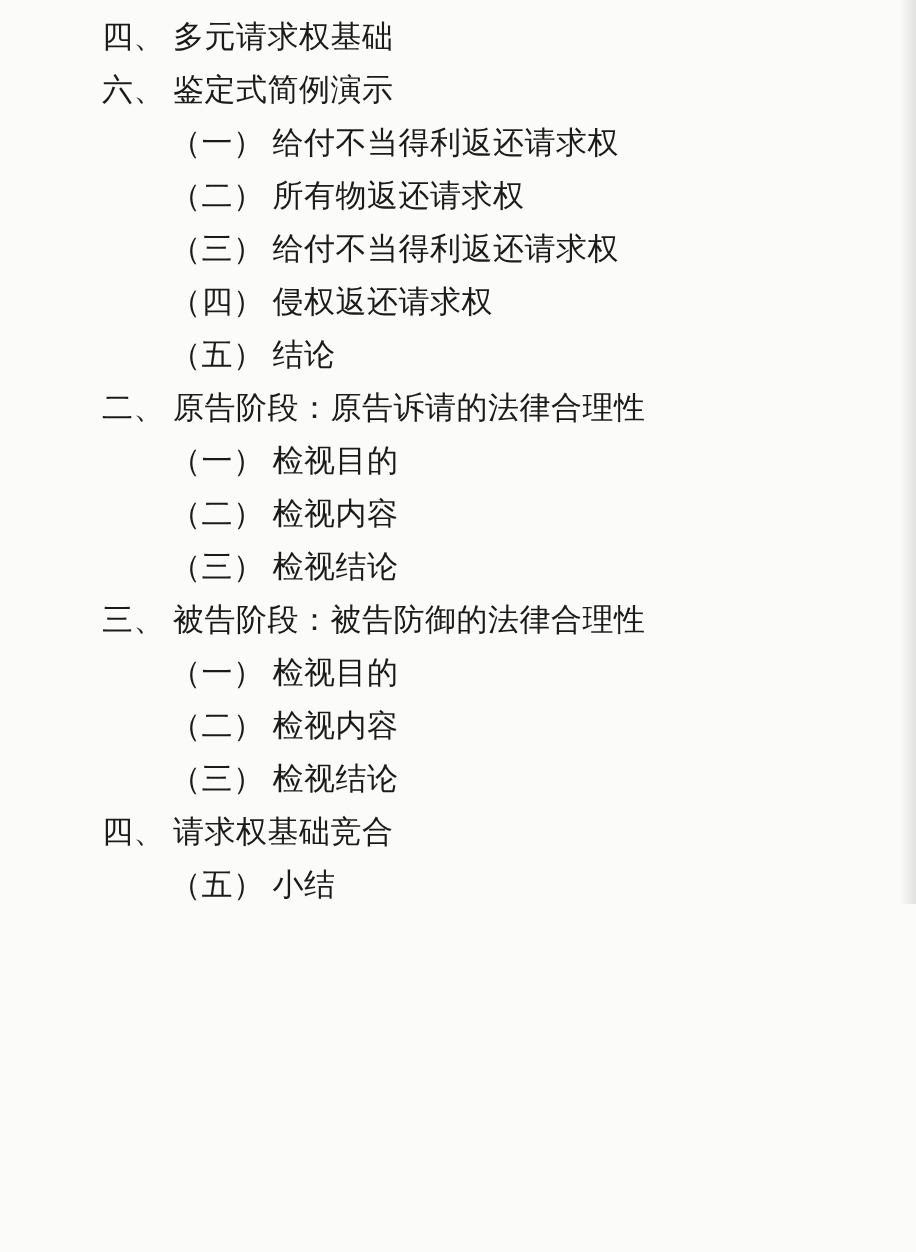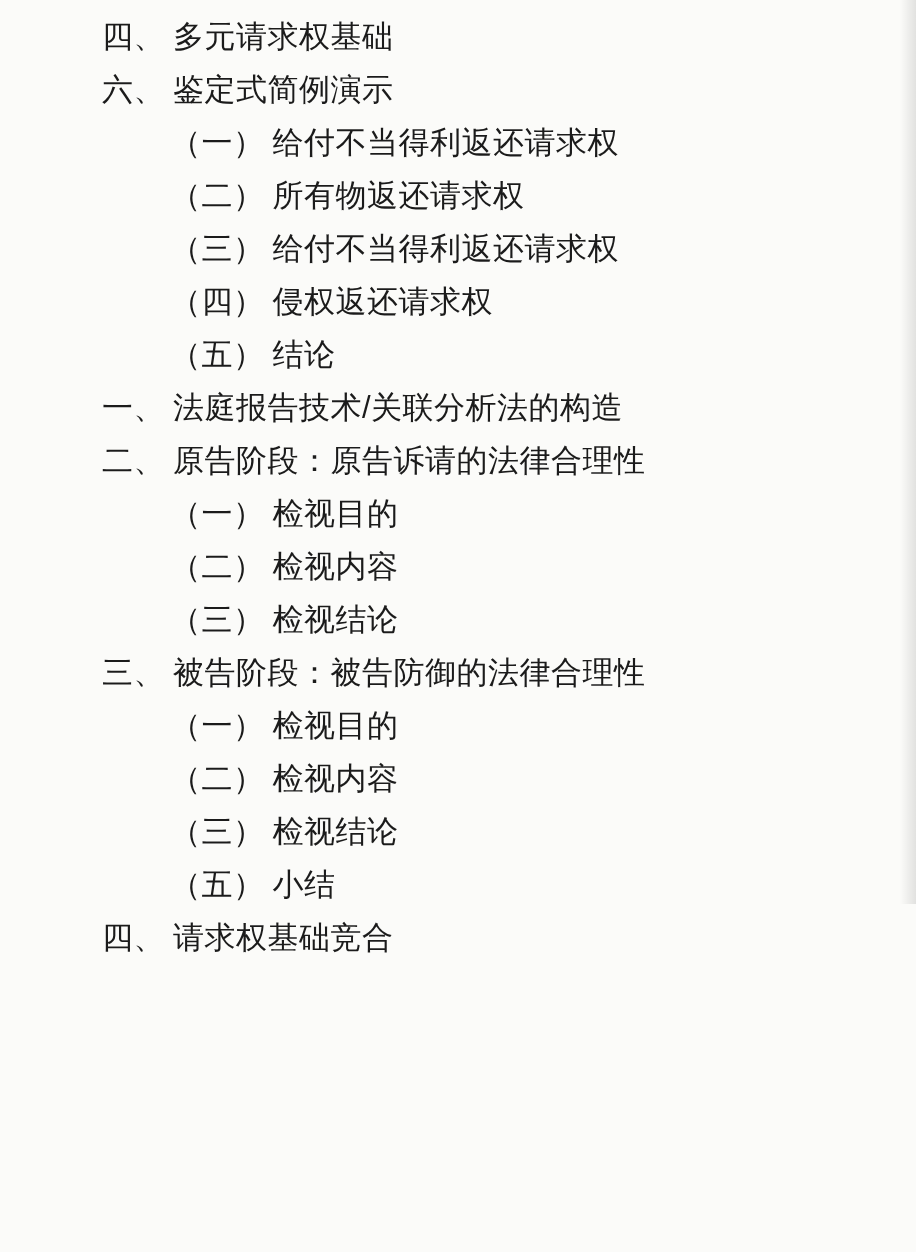--- a/index.html
+++ b/index.html
@@ -80,25 +80,24 @@
 
 <div class="page">
   <ul class="toc" id="toc-list">
       <li class="toc-entry lvl-section"><span class="num">四、</span><span class="sep-narrow"></span><span class="txt">多元请求权基础</span></li>
       <li class="toc-entry lvl-section"><span class="num">六、</span><span class="sep-narrow"></span><span class="txt">鉴定式简例演示</span></li>
       <li class="toc-entry lvl-sub"><span class="num">（一）</span><span class="sep-narrow"></span><span class="txt">给付不当得利返还请求权</span></li>
       <li class="toc-entry lvl-sub"><span class="num">（二）</span><span class="sep-narrow"></span><span class="txt">所有物返还请求权</span></li>
       <li class="toc-entry lvl-sub"><span class="num">（三）</span><span class="sep-narrow"></span><span class="txt">给付不当得利返还请求权</span></li>
       <li class="toc-entry lvl-sub"><span class="num">（四）</span><span class="sep-narrow"></span><span class="txt">侵权返还请求权</span></li>
       <li class="toc-entry lvl-sub"><span class="num">（五）</span><span class="sep-narrow"></span><span class="txt">结论</span></li>
-      <li class="toc-entry lvl-section"><span class="num">一、</span><span class="sep-narrow"></span><span class="txt">法庭报告技术/关联分析法的构造</span></li>
       <li class="toc-entry lvl-section"><span class="num">二、</span><span class="sep-narrow"></span><span class="txt">原告阶段：原告诉请的法律合理性</span></li>
       <li class="toc-entry lvl-sub"><span class="num">（一）</span><span class="sep-narrow"></span><span class="txt">检视目的</span></li>
       <li class="toc-entry lvl-sub"><span class="num">（二）</span><span class="sep-narrow"></span><span class="txt">检视内容</span></li>
       <li class="toc-entry lvl-sub"><span class="num">（三）</span><span class="sep-narrow"></span><span class="txt">检视结论</span></li>
       <li class="toc-entry lvl-section"><span class="num">三、</span><span class="sep-narrow"></span><span class="txt">被告阶段：被告防御的法律合理性</span></li>
       <li class="toc-entry lvl-sub"><span class="num">（一）</span><span class="sep-narrow"></span><span class="txt">检视目的</span></li>
       <li class="toc-entry lvl-sub"><span class="num">（二）</span><span class="sep-narrow"></span><span class="txt">检视内容</span></li>
       <li class="toc-entry lvl-sub"><span class="num">（三）</span><span class="sep-narrow"></span><span class="txt">检视结论</span></li>
+      <li class="toc-entry lvl-section"><span class="num">四、</span><span class="sep-narrow"></span><span class="txt">请求权基础竞合</span></li>
       <li class="toc-entry lvl-sub"><span class="num">（五）</span><span class="sep-narrow"></span><span class="txt">小结</span></li>
-      <li class="toc-entry lvl-section"><span class="num">四、</span><span class="sep-narrow"></span><span class="txt">请求权基础竞合</span></li>
     </ul>
 </div>
 
 </body></html>

